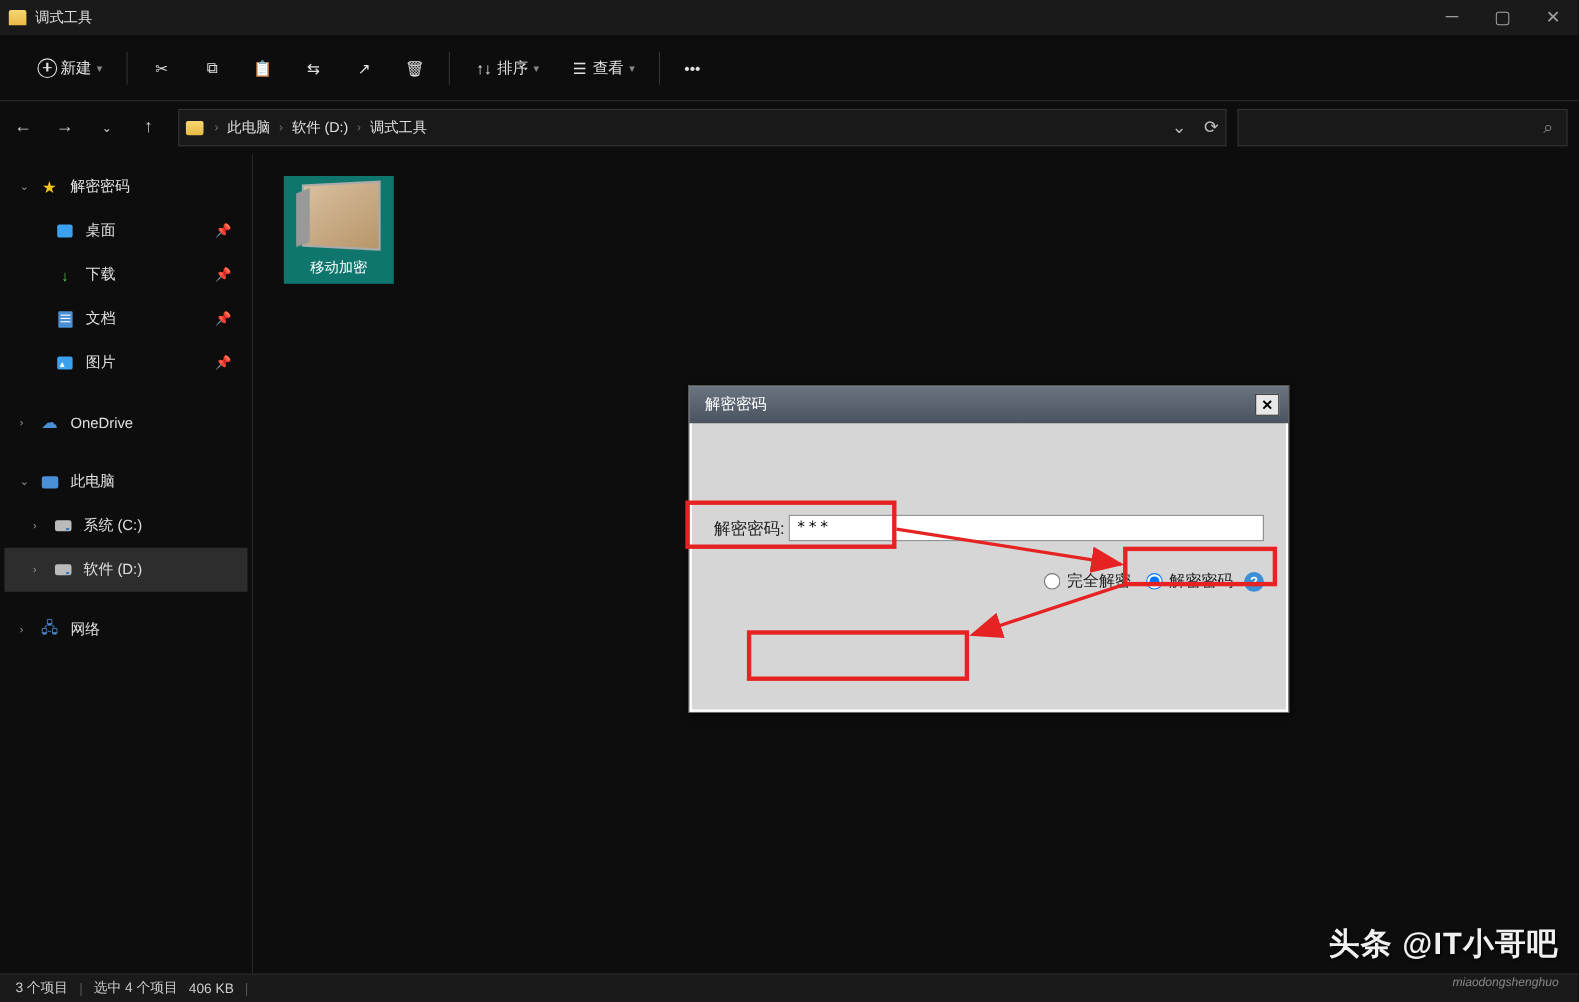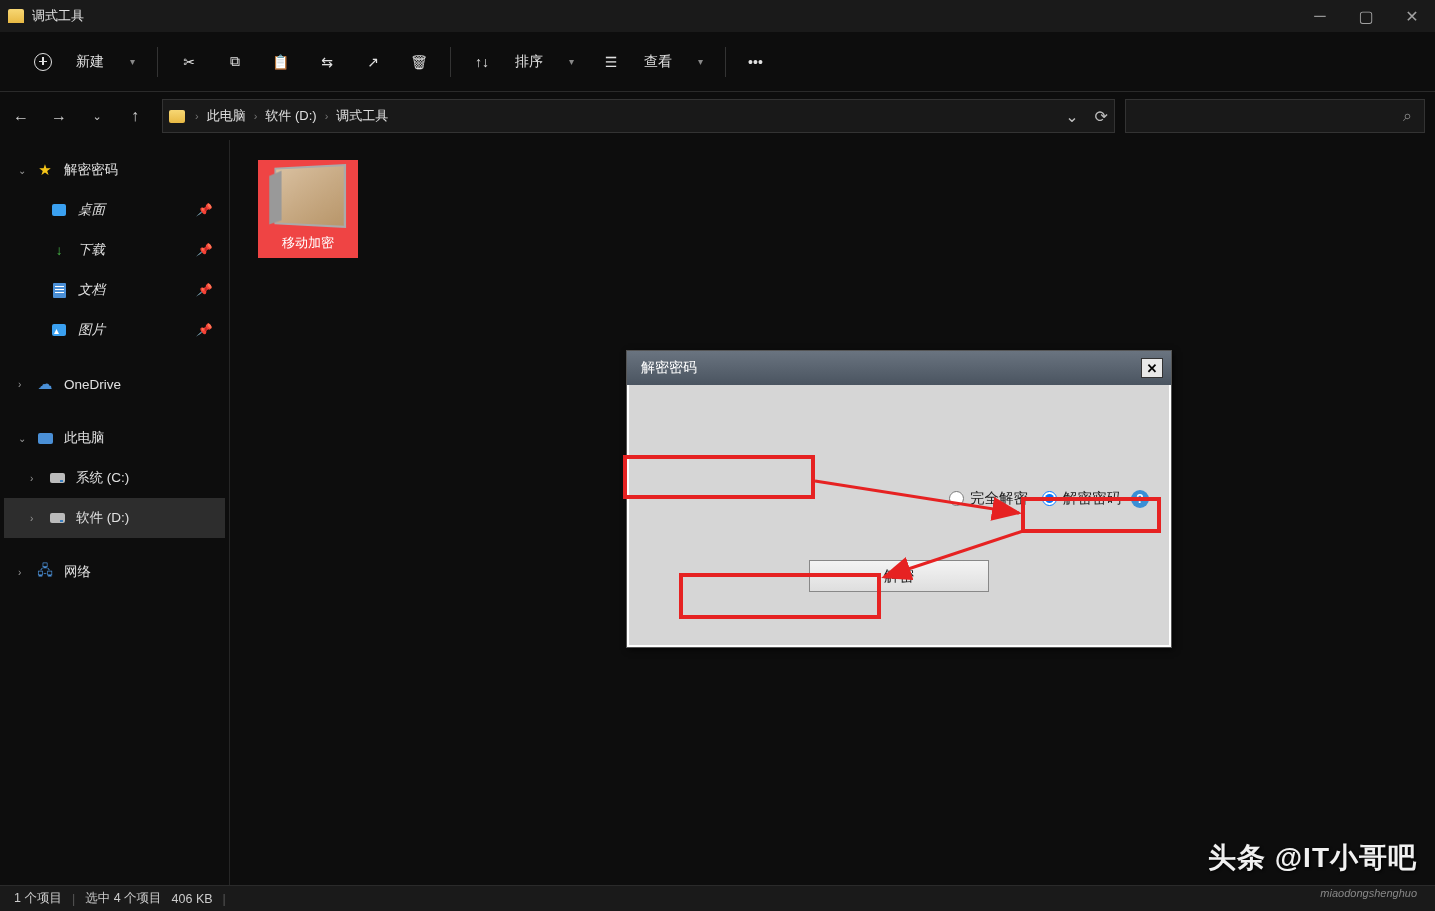--- a/index.html
+++ b/index.html
@@ -7,21 +7,21 @@
 
 
 .titlebar { height: 32px; display: flex; align-items: center; padding-left: 8px; background: #1a1a1a; }
 .titlebar .folder-ico { width: 16px; height: 14px; background: linear-gradient(#f7d774,#e8b944); border-radius: 2px 2px 0 0; margin-right: 8px; }
 .titlebar .title { font-size: 13px; color: #e0e0e0; flex: 1; }
 .titlebar .win-controls { display: flex; }
 .titlebar .win-btn { width: 46px; height: 32px; display: flex; align-items: center; justify-content: center; color: #a0a0a0; }
 
 
 .toolbar { height: 60px; display: flex; align-items: center; padding: 0 24px; gap: 8px; border-bottom: 1px solid #2a2a2a; }
-.tb-btn { height: 36px; padding: 0 10px; display: flex; align-items: center; gap: 24px; color: #e0e0e0; border-radius: 4px; font-size: 14px; }
+.tb-btn { height: 36px; padding: 0 10px; display: flex; align-items: center; gap: 3px; color: #e0e0e0; border-radius: 4px; font-size: 14px; }
 .tb-sep { width: 1px; height: 30px; background: #333; margin: 0 4px; }
 .tb-icon { width: 18px; height: 18px; display: flex; align-items: center; justify-content: center; }
 .chevron-sm { font-size: 10px; color: #888; margin-left: 2px; }
 .plus-circle { width:18px; height:18px; border:1.5px solid #e0e0e0; border-radius:50%; position:relative; }
 .plus-circle::before, .plus-circle::after { content:''; position:absolute; background:#e0e0e0; }
 .plus-circle::before { width:8px; height:1.5px; top:7px; left:3.5px; }
 .plus-circle::after { width:1.5px; height:8px; top:3.5px; left:7px; }
 
 
 .navrow { height: 48px; display: flex; align-items: center; padding: 0 10px 0 4px; gap: 4px; }
@@ -30,21 +30,21 @@
 .addressbar .folder-ico { width:16px; height:13px; background:linear-gradient(#f7d774,#e8b944); border-radius:2px; margin-right:4px; }
 .crumb { font-size:13px; color:#e0e0e0; padding:0 2px; }
 .crumb-sep { color:#777; font-size:11px; padding:0 6px; }
 .addr-tail { margin-left:auto; display:flex; gap:16px; color:#bbb; }
 .searchbox { width:300px; height:34px; background:#191919; border:1px solid #333; display:flex; align-items:center; justify-content:flex-end; padding:0 12px; color:#888; }
 
 
 .body { display:flex; height: calc(911px - 32px - 60px - 48px - 26px); }
 .sidebar { width:230px; border-right:1px solid #262626; padding:10px 4px; overflow:hidden; }
 .tree-item { display:flex; align-items:center; height:40px; padding:0 6px 0 14px; font-size:13.5px; color:#e0e0e0; position:relative; }
-.tree-item.sub { padding-left:46px;font-style:italic; }
+.tree-item.sub { padding-left:46px; }
 .tree-item.subsub { padding-left:46px; }
 .tree-item.selected { background:#2d2d2d; }
 .tree-caret { width:14px; font-size:10px; color:#999; margin-right:4px; }
 .tree-ico { width:18px; height:16px; margin-right:10px; display:flex; align-items:center; justify-content:center; }
 .star { color:#f5c518; font-size:15px; }
 .pin { position:absolute; right:14px; color:#888; font-size:12px; }
 .blue-sq { width:14px; height:12px; background:#3aa0f0; border-radius:2px; }
 .green-arrow { color:#4cc24c; font-weight:bold; }
 .doc-ico { width:13px; height:15px; background:#4a8fd6; border-radius:1px; position:relative; }
 .doc-ico::after{content:'';position:absolute;top:3px;left:2px;right:2px;height:1px;background:#fff;box-shadow:0 3px 0 #fff,0 6px 0 #fff;}
@@ -52,21 +52,21 @@
 .pic-ico::after{content:'';position:absolute;bottom:2px;left:2px;width:5px;height:5px;background:#fff;clip-path:polygon(0 100%,50% 0,100% 100%);}
 .cloud-ico { color:#4a8fd6; font-size:15px; }
 .pc-ico { width:15px; height:11px; background:#4a8fd6; border-radius:2px; position:relative; }
 .disk-ico { width:15px; height:10px; background:#bbb; border-radius:2px; position:relative;}
 .disk-ico::after{content:'';position:absolute;bottom:1px;right:2px;width:3px;height:2px;background:#3a7fc0;}
 .net-ico { color:#4a8fd6; font-size:14px; }
 
 
 .content { flex:1; position:relative; padding:20px 0 0 28px; }
 .file-item { width:100px; text-align:center; padding:6px; }
-.file-item.sel { background:#ef4444; }
+.file-item.sel { background:#0f766e; }
 .file-thumb { width:72px; height:60px; margin:0 auto 8px; background:linear-gradient(145deg,#d9c0a0,#b8966a); border:2px solid #aaa; position:relative; transform:perspective(80px) rotateY(-8deg);}
 .file-thumb::before{content:'';position:absolute;left:-8px;top:4px;width:14px;height:52px;background:#999;transform:skewY(-20deg);}
 .file-label { font-size:13px; color:#fff; }
 
 
 .dialog { position:absolute; left:396px; top:210px; width:546px; background:#d6d6d6; border:1px solid #555; box-shadow:2px 2px 6px rgba(0,0,0,.6); }
 .dlg-title { height:34px; background:linear-gradient(#6a7480,#4a5460); display:flex; align-items:center; padding:0 8px 0 14px; color:#fff; font-size:14px; }
 .dlg-close { margin-left:auto; width:22px; height:20px; background:#e8e8e8; border:1px solid #333; display:flex; align-items:center; justify-content:center; color:#000; font-weight:bold; font-size:13px; }
 .dlg-body { background:#d6d6d6; padding:80px 20px 30px; border:2px solid #fff; border-top:none; position:relative; height:262px; }
 .pw-row { display:flex; align-items:center; height:30px; }
@@ -245,52 +245,53 @@
       <div class="file-thumb"></div>
       <div class="file-label">移动加密</div>
     </div>
 
     <div class="dialog">
       <div class="dlg-title">
         <span>解密密码</span>
         <div class="dlg-close">✕</div>
       </div>
       <div class="dlg-body">
+        <div class="pw-row">
+          <span class="pw-label">解密密码:</span>
+          <input class="pw-input" value="***" style="">
+        </div>
         <div class="radio-row">
           <input type="radio" name="mode" style="">
           <span>完全解密</span>
           <input type="radio" name="mode" checked="" style="margin-left: 8px;">
           <span>解密密码</span>
           <span class="help-ico">?</span>
         </div>
         <div class="btn-row">
-          <div class="dlg-btn">
-              <span>解密</span>
-            </div>
         </div>
 
         <div class="redbox" style="left:-6px; top:70px; width:192px; height:44px;"></div>
         <div class="redbox" style="left:392px; top:112px; width:140px; height:36px;"></div>
         <div class="redbox" style="left:50px; top:188px; width:202px; height:46px;"></div>
         <svg class="arrow-svg" style="left:0;top:0;width:540px;height:260px;">
           <defs>
               <marker id="ah" markerWidth="10" markerHeight="8" refX="9" refY="4" orient="auto">
                 <polygon points="0 0, 10 4, 0 8" fill="#e62222"></polygon>
               </marker>
             </defs>
           <line x1="186" y1="96" x2="390" y2="128" stroke="#e62222" stroke-width="3" marker-end="url(#ah)"></line>
           <line x1="394" y1="146" x2="255" y2="192" stroke="#e62222" stroke-width="3" marker-end="url(#ah)"></line>
         </svg>
       </div>
     </div>
   </div>
 </div>
 
 <div class="statusbar">
-  <span>1 个项目</span>
+  <span>3 个项目</span>
   <span class="sep">|</span>
   <span>选中 4 个项目</span>
   <span>406 KB</span>
   <span class="sep">|</span>
 </div>
 
 <div class="watermark">头条 @IT小哥吧</div>
 <div class="watermark-sm">miaodongshenghuo</div>
 
 </body></html>

